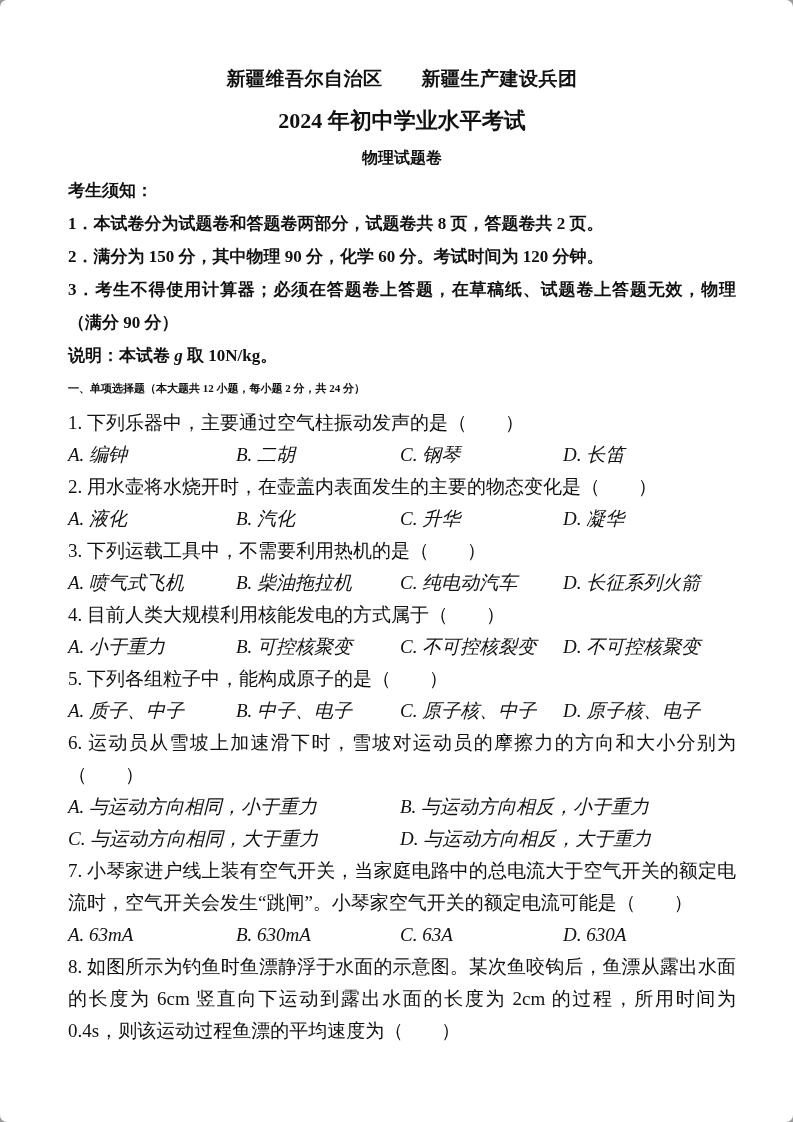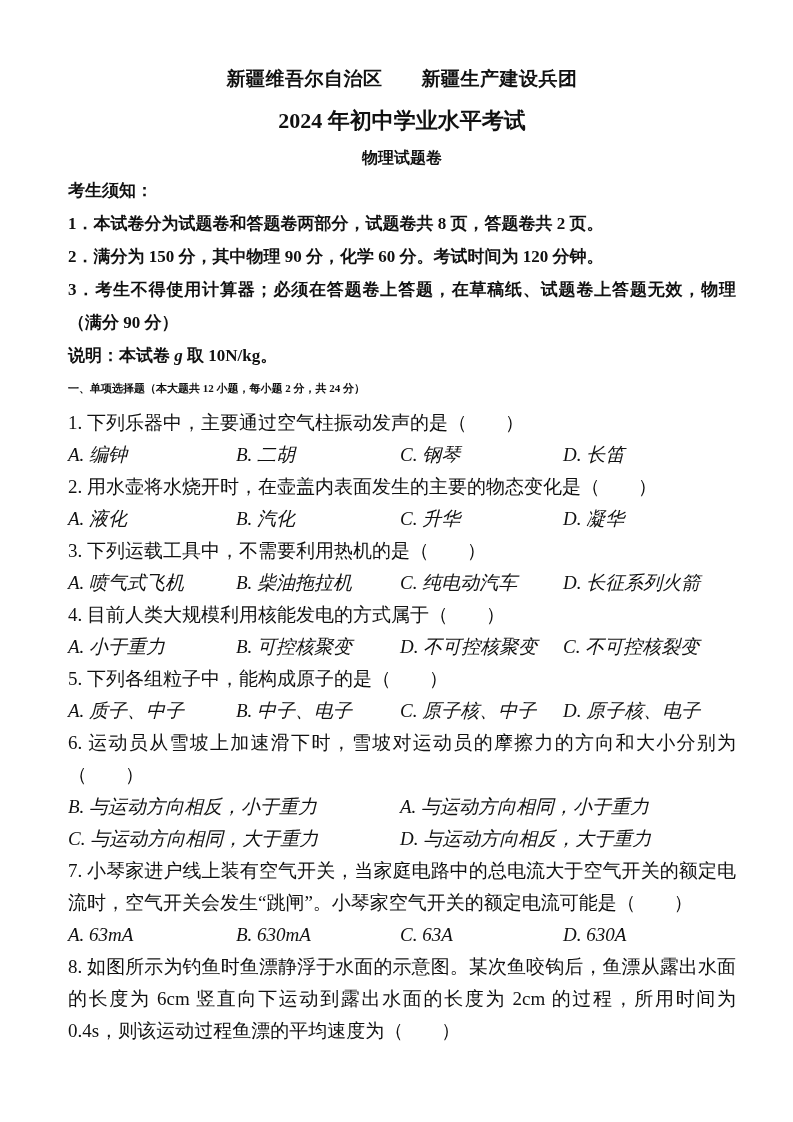--- a/index.html
+++ b/index.html
@@ -5,20 +5,21 @@
   * { margin: 0; padding: 0; box-sizing: border-box; }
   html, body { background: #9a9a9a; }
   .page {
     width: 793px;
     height: 1122px;
     background: #ffffff;
     margin: 0 auto;
     color: #111111;
     font-family: "Liberation Serif", "DejaVu Serif", serif;
     overflow: hidden;
+    border-radius: 7px;
   }
   .content {
     padding: 66px 57px 0 68px;
   }
   .title-1 {
     font-size: 19px;
     font-weight: 700;
     text-align: center;
     line-height: 26px;
     margin-bottom: 16px;
@@ -118,40 +119,40 @@
           <span>C. 纯电动汽车</span>
           <span>D. 长征系列火箭</span>
         </div>
       </div>
 
       <div class="question">
         <p class="q-stem">4. 目前人类大规模利用核能发电的方式属于（　　）</p>
         <div class="opts cols4">
           <span>A. 小于重力</span>
           <span>B. 可控核聚变</span>
+          <span>C. 不可控核裂变</span>
           <span>D. 不可控核聚变</span>
-          <span>C. 不可控核裂变</span>
         </div>
       </div>
 
       <div class="question">
         <p class="q-stem">5. 下列各组粒子中，能构成原子的是（　　）</p>
         <div class="opts cols4">
           <span>A. 质子、中子</span>
           <span>B. 中子、电子</span>
           <span>C. 原子核、中子</span>
           <span>D. 原子核、电子</span>
         </div>
       </div>
 
       <div class="question">
         <p class="q-stem">6. 运动员从雪坡上加速滑下时，雪坡对运动员的摩擦力的方向和大小分别为（　　）</p>
         <div class="opts cols2">
+          <span>A. 与运动方向相同，小于重力</span>
           <span>B. 与运动方向相反，小于重力</span>
-          <span>A. 与运动方向相同，小于重力</span>
           <span>C. 与运动方向相同，大于重力</span>
           <span>D. 与运动方向相反，大于重力</span>
         </div>
       </div>
 
       <div class="question">
         <p class="q-stem">7. 小琴家进户线上装有空气开关，当家庭电路中的总电流大于空气开关的额定电流时，空气开关会发生“跳闸”。小琴家空气开关的额定电流可能是（　　）</p>
         <div class="opts cols4">
           <span>A. 63mA</span>
           <span>B. 630mA</span>

